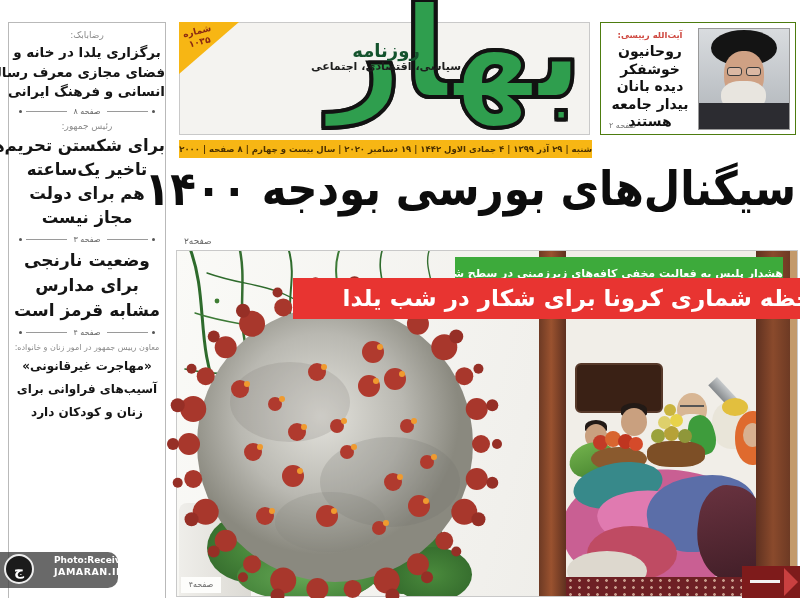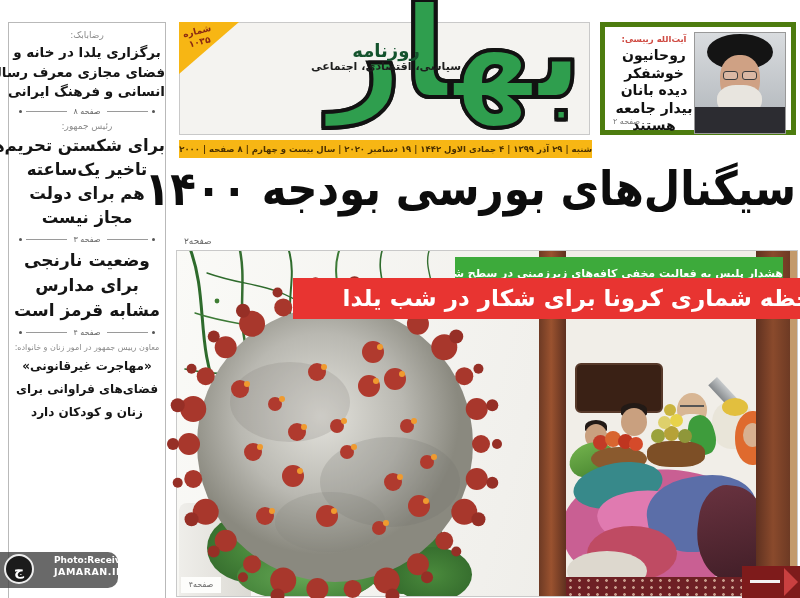--- a/index.html
+++ b/index.html
@@ -29,21 +29,21 @@
   .issue-txt{left:4px;top:3px;transform:rotate(-14deg);color:#8a2a12;font-weight:bold;font-size:9px;line-height:11px;text-align:center;direction:rtl;}
   .paper-logo{right:6px;top:-34px;font-size:128px;line-height:1;font-weight:bold;color:#2f9e4e;
     -webkit-text-stroke:4px #121212;text-shadow:2px 0 #121212,-2px 0 #121212,0 2px #121212,0 -2px #121212;direction:rtl;}
   .tagline{left:116px;top:20px;width:180px;text-align:center;direction:rtl;z-index:3;}
   .tagline .t1{font-size:18px;font-weight:bold;color:#14532d;line-height:16px;}
   .tagline .t2{font-size:11px;font-weight:bold;color:#1d1d1d;line-height:15px;}
   .date-bar{left:179px;top:140px;width:413px;height:18px;background:#f7b614;z-index:2;
     font-size:8.5px;font-weight:bold;color:#4a3000;line-height:18px;text-align:center;white-space:nowrap;overflow:hidden;direction:rtl;}
 
   
-  .pol-box{left:600px;top:22px;width:196px;height:113px;background:#fff;border:5px solid #4d7c0f;z-index:2;}
+  .pol-box{left:600px;top:22px;width:196px;height:113px;background:#fff;border:1px solid #4d7c0f;z-index:2;}
   .pol-kicker{left:2px;top:7px;width:94px;text-align:center;font-size:8.5px;font-weight:bold;color:#cf4a42;direction:rtl;white-space:nowrap;}
   .pol-lines{left:0;top:20px;width:98px;text-align:center;font-size:14px;font-weight:bold;color:#111;line-height:17.5px;direction:rtl;}
   .pol-lines .ln{display:block;white-space:nowrap;}
   .pol-page{left:8px;bottom:4px;font-size:8px;color:#777;direction:rtl;}
   .portrait{right:5px;top:5px;width:92px;height:102px;background:linear-gradient(180deg,#d9dcdf,#aeb3b8);border:1px solid #999;overflow:hidden;}
   .p-turban{left:12px;top:1px;width:66px;height:36px;background:#141414;border-radius:50%;}
   .p-face{left:25px;top:22px;width:40px;height:48px;background:#cfa184;border-radius:45%;}
   .p-glass{left:28px;top:38px;width:15px;height:9px;border:1.6px solid #3c3c3c;border-radius:3px;background:rgba(255,255,255,.25);}
   .p-glass2{left:47px;}
   .p-beard{left:22px;top:52px;width:45px;height:32px;background:#e8e5df;border-radius:42% 42% 50% 50%;}
@@ -137,21 +137,21 @@
       <div class="divider">
           <span class="dline"></span>
           <span class="dtext">صفحه ۴</span>
           <span class="dline"></span>
         </div>
     </div>
     <div>
       <div class="kicker tiny">معاون رییس جمهور در امور زنان و خانواده:</div>
       <div class="hl hl-5">
         <span class="ln">«مهاجرت غیرقانونی»</span>
-        <span class="ln">فضای‌های فراوانی برای</span>
+        <span class="ln">آسیب‌های فراوانی برای</span>
         <span class="ln">زنان و کودکان دارد</span>
       </div>
     </div>
   </aside>
 
   <header class="abs masthead">
     <div class="abs issue-tri"></div>
     <div class="abs issue-txt">
       <div>شماره</div>
       <div>۱۰۳۵</div>

